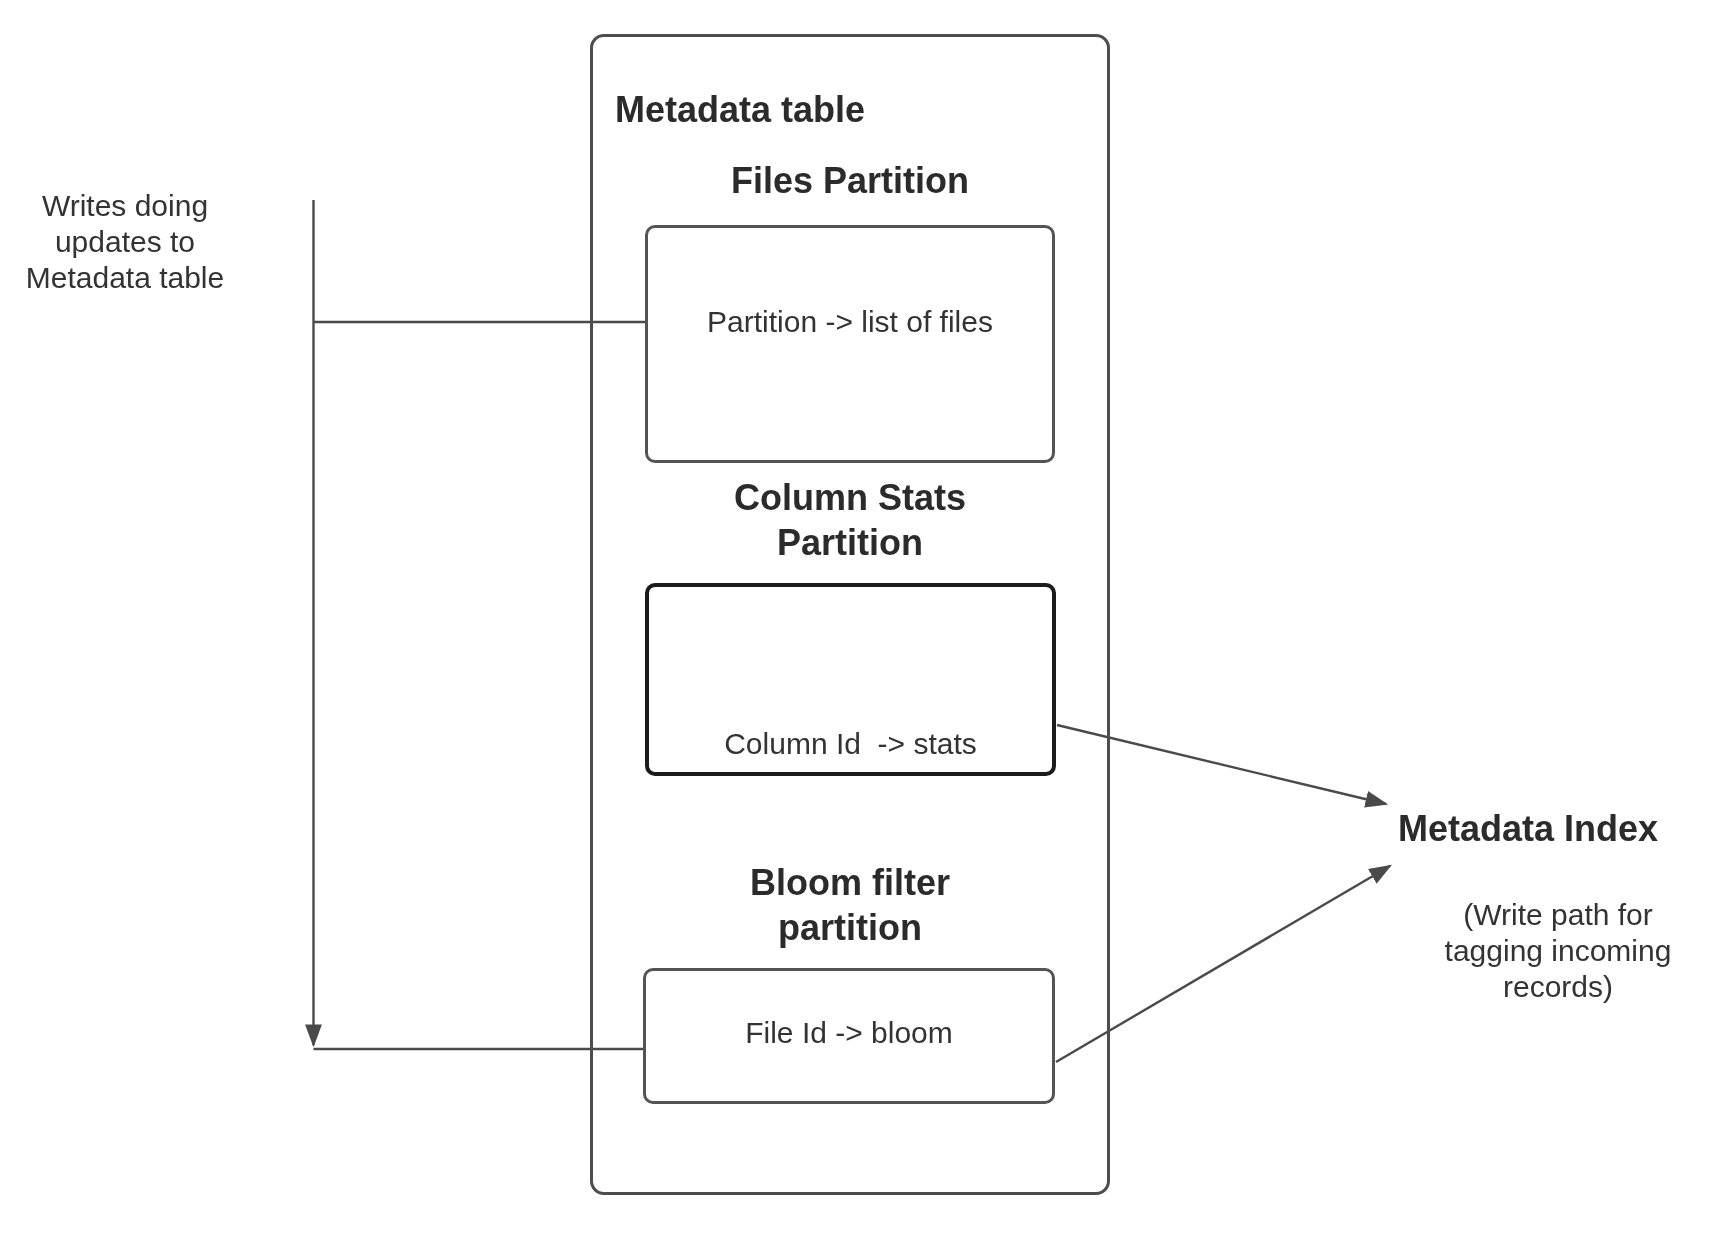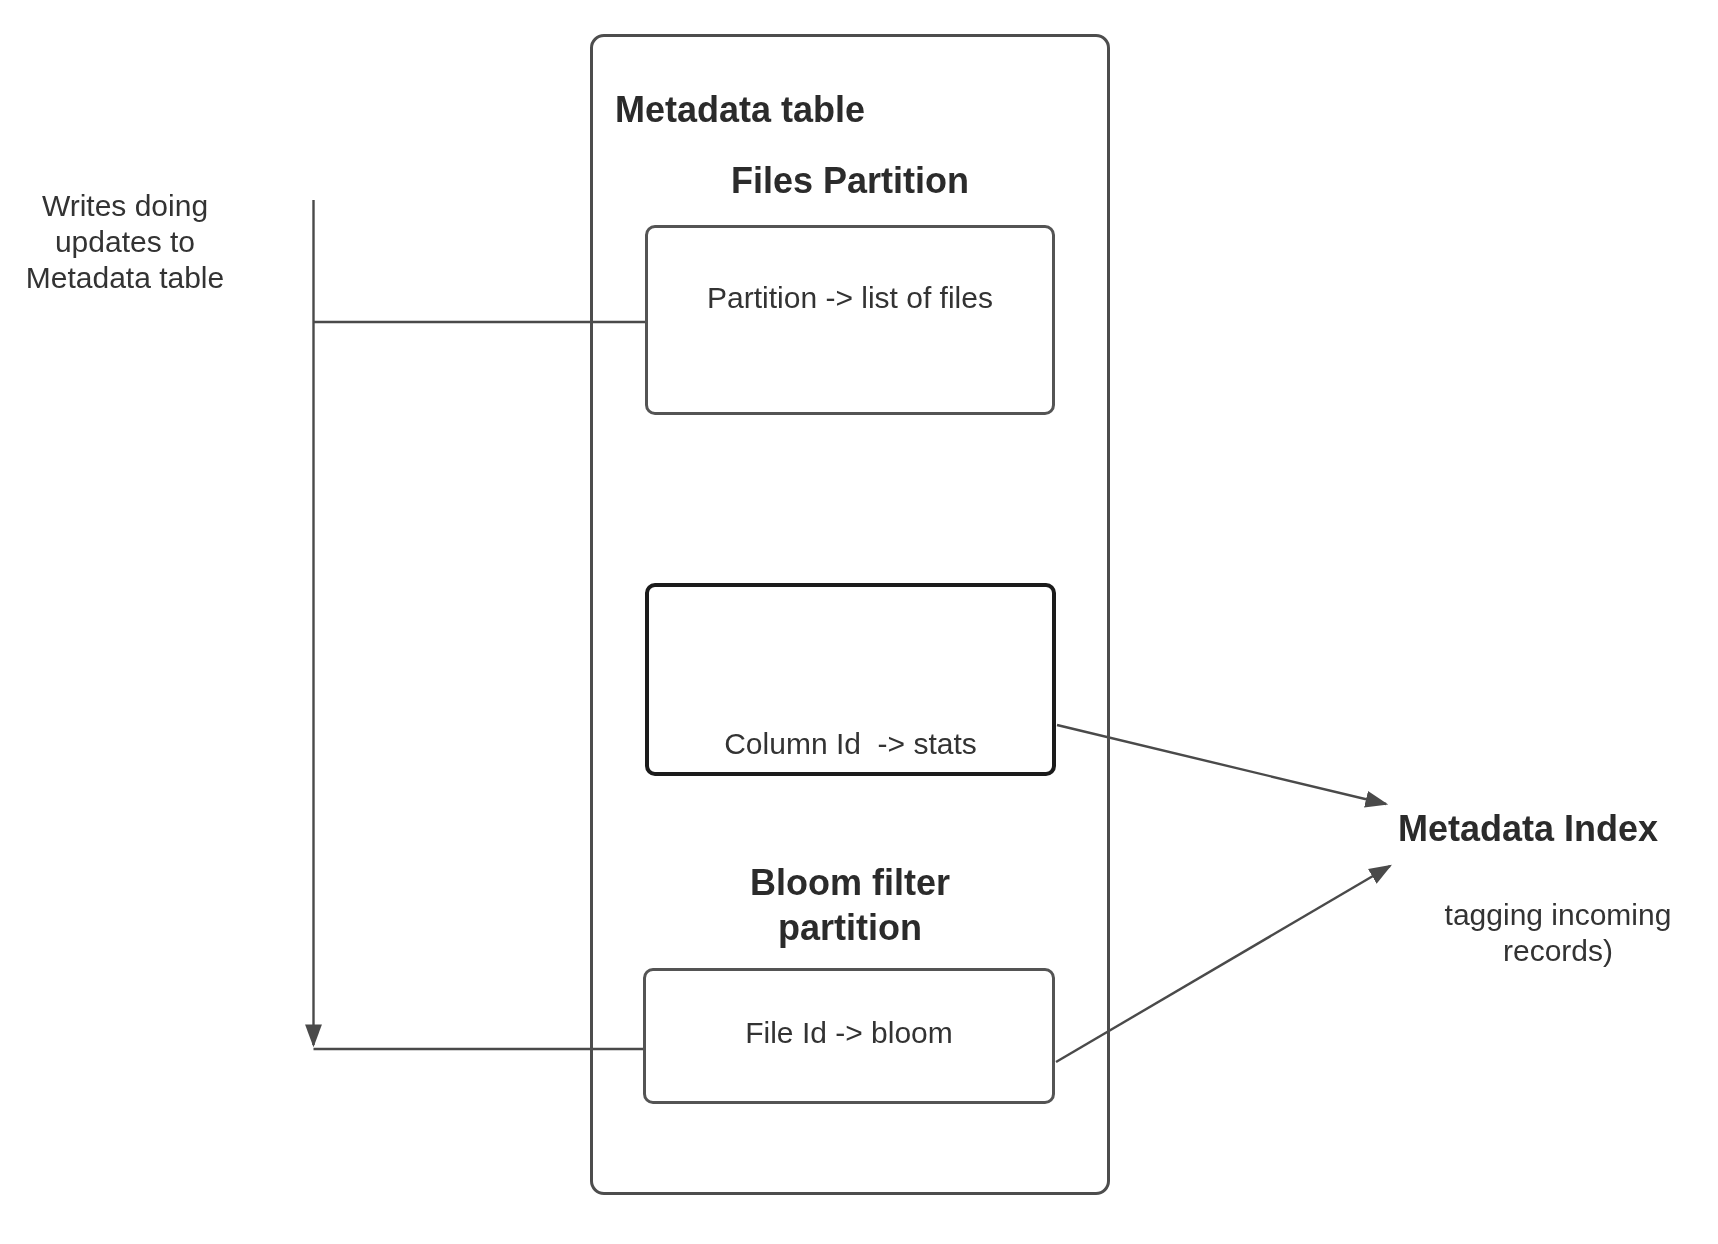--- a/index.html
+++ b/index.html
@@ -68,21 +68,21 @@
     text-align: center;
     font-size: 30px;
     line-height: 40px;
     color: #333333;
     border-radius: 10px;
     background: #ffffff;
   }
   .box-line { white-space: pre-wrap; }
   .box-files {
     left: 645px; top: 225px;
-    width: 410px; height: 190px;
+    width: 410px; height: 238px;
     border: 3px solid #545454;
     padding-bottom: 44px;
   }
   .box-colstats {
     left: 645px; top: 583px;
     width: 411px; height: 193px;
     border: 4px solid #1b1b1b;
     padding-bottom: 8px;
     justify-content: flex-end;
   }
@@ -139,31 +139,36 @@
 
   <div class="outer-box"></div>
 
   <div class="outer-title">Metadata table</div>
 
   <div class="section-heading heading-files">Files Partition</div>
   <div class="inner-box box-files">
     <div class="box-line">Partition -&gt; list of files</div>
   </div>
 
+  <div class="section-heading heading-colstats">
+    <div>Column Stats</div>
+    <div>Partition</div>
+  </div>
   <div class="inner-box box-colstats">
     <div class="box-line">Column Id  -&gt; stats</div>
   </div>
 
   <div class="section-heading heading-bloom">
     <div>Bloom filter</div>
     <div>partition</div>
   </div>
   <div class="inner-box box-bloom">
     <div class="box-line">File Id -&gt; bloom</div>
   </div>
 
   <div class="index-title">Metadata Index</div>
   <div class="index-caption">
+    <div>(Write path for</div>
     <div>tagging incoming</div>
     <div>records)</div>
   </div>
 
 </div>
 
 </body></html>

